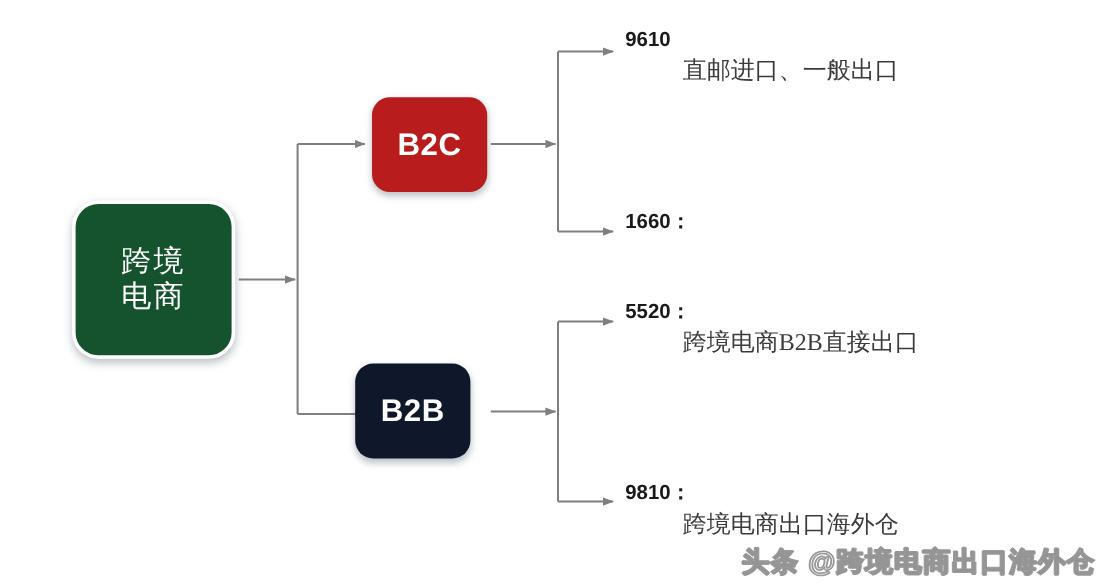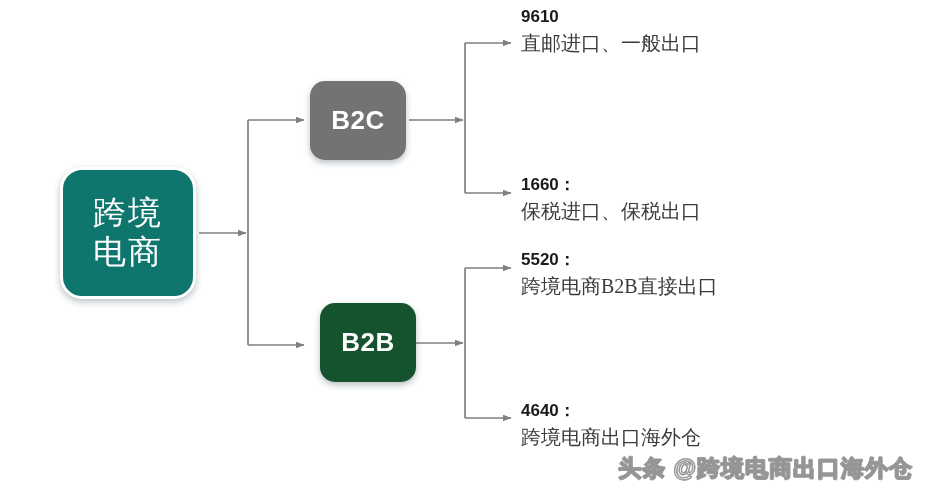--- a/index.html
+++ b/index.html
@@ -34,52 +34,52 @@
     justify-content: center;
     box-sizing: border-box;
     text-align: center;
     color: #ffffff;
   }
   .node-root {
     left: 60px;
     top: 167px;
     width: 136px;
     height: 132px;
-    background: #0f766e;
+    background: #14532d;
     border: 3px solid #ffffff;
     border-radius: 22px;
     box-shadow: 0 3px 7px rgba(90,110,120,0.42);
     font-family: "Liberation Serif", serif;
-    font-size: 33px;
+    font-size: 25px;
     line-height: 1.18;
     letter-spacing: 2px;
   }
   .node-root .node-text {
     display: block;
     white-space: pre-line;
   }
   .node-branch {
     width: 96px;
     height: 79px;
     border-radius: 15px;
     font-family: "Liberation Sans", sans-serif;
     font-size: 26px;
     font-weight: bold;
     letter-spacing: 0.5px;
     box-shadow: 0 3px 6px rgba(80,100,110,0.40);
   }
   .node-b2c {
     left: 310px;
     top: 81px;
-    background: #737373;
+    background: #b91c1c;
   }
   .node-b2b {
-    left: 320px;
+    left: 296px;
     top: 303px;
-    background: #14532d;
+    background: #0f172a;
   }
 
   
   .leaf {
     position: absolute;
     left: 521px;
     width: 340px;
   }
   .leaf-code {
     font-family: "Liberation Sans", sans-serif;
@@ -89,22 +89,23 @@
     line-height: 1.25;
     white-space: nowrap;
   }
   .leaf-desc {
     font-family: "Liberation Serif", serif;
     font-size: 20px;
     color: #3b3b3b;
     line-height: 1.3;
     margin-top: 3px;
     white-space: nowrap;
-  }
-  .leaf-9610 { top: 6px; }
+    margin-left: 48px;
+  }
+  .leaf-9610 { top: 22px; }
   .leaf-1210 { top: 174px; }
   .leaf-9710 { top: 249px; }
   .leaf-9810 { top: 400px; }
 
   
   #watermark {
     position: absolute;
     right: 12px;
     bottom: 5px;
     font-family: "Liberation Sans", sans-serif;
@@ -188,28 +189,27 @@
     <span>B2B</span>
   </div>
 
   <div class="leaf leaf-9610">
     <div class="leaf-code">9610</div>
     <div class="leaf-desc">直邮进口、一般出口</div>
   </div>
 
   <div class="leaf leaf-1210">
     <div class="leaf-code">1660：</div>
-    <div class="leaf-desc">保税进口、保税出口</div>
   </div>
 
   <div class="leaf leaf-9710">
     <div class="leaf-code">5520：</div>
     <div class="leaf-desc">跨境电商B2B直接出口</div>
   </div>
 
   <div class="leaf leaf-9810">
-    <div class="leaf-code">4640：</div>
+    <div class="leaf-code">9810：</div>
     <div class="leaf-desc">跨境电商出口海外仓</div>
   </div>
 
   <div id="watermark">头条 @跨境电商出口海外仓</div>
 
 </div>
 
 </body></html>

